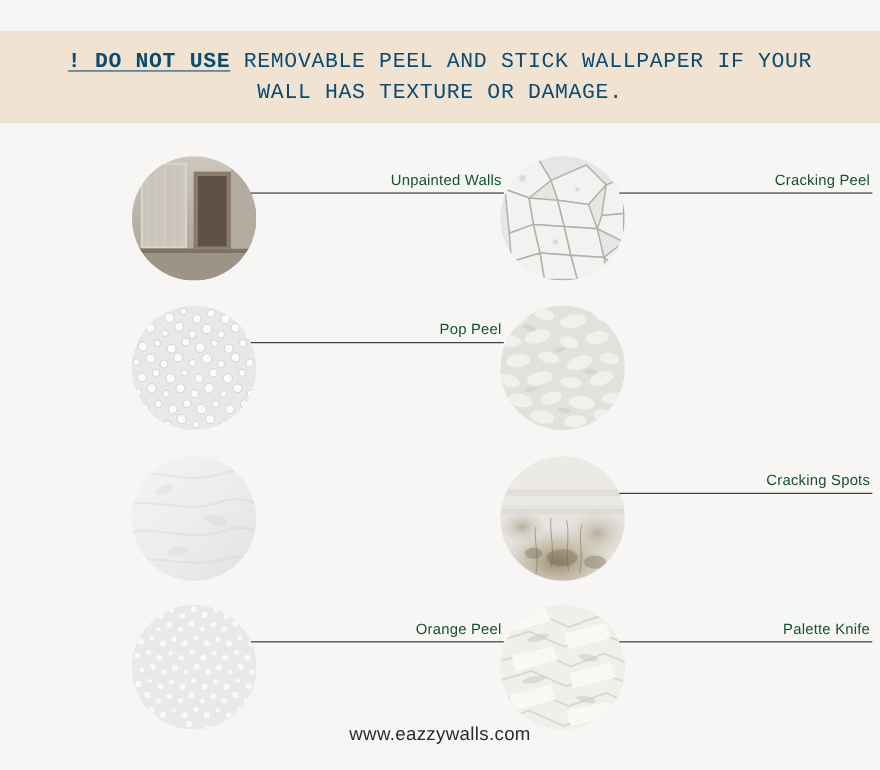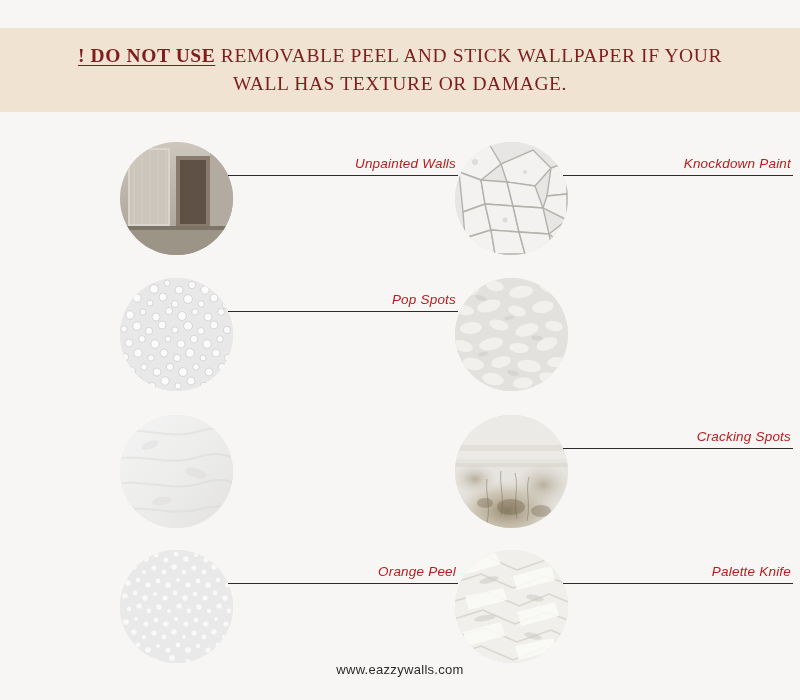--- a/index.html
+++ b/index.html
@@ -27,22 +27,22 @@
     align-items: center;
     justify-content: center;
     box-sizing: border-box;
     padding: 0 60px;
   }
   .banner-text {
     text-align: center;
     font-size: 19.5px;
     letter-spacing: 0.6px;
     line-height: 1.45;
-    color: #7f1d1d;
-    font-family: Liberation Serif, serif;
+    color: #0c4a6e;
+    font-family: Liberation Mono, monospace;
   }
   .banner-text .warn {
     font-weight: 700;
     text-decoration: underline;
     text-underline-offset: 3px;
   }
 
   
   .grid {
     position: absolute;
@@ -77,45 +77,44 @@
 
   .label-wrap {
     position: absolute;
     left: 108px;
     top: 14px;
     width: 230px;
   }
   .label-text {
     display: block;
     font-size: 13.5px;
-    color: #b91c1c;
+    color: #14532d;
     letter-spacing: 0.2px;
     text-align: right;
     padding-right: 2px;
     padding-bottom: 4px;
     white-space: nowrap;
-    font-style: italic;
   }
   .leader {
     display: block;
     height: 1px;
     background: #2b2b2b;
     width: 100%;
   }
 
   
   .footer {
     position: absolute;
     left: 0;
     bottom: 22px;
     width: 800px;
     text-align: center;
   }
   .footer-url {
-    font-size: 13px;
+    font-size: 17px;
     color: #2b2b2b;
     letter-spacing: 0.3px;
   }
 </style>
 </head>
 <body>
 
 <div class="banner">
   <div class="banner-text">
     <span class="warn">! DO NOT USE</span><span> REMOVABLE PEEL AND STICK WALLPAPER IF YOUR WALL HAS TEXTURE OR DAMAGE.</span>
@@ -177,21 +176,21 @@
           <path d="M64 90 L94 92 L98 112 L70 112 Z"></path>
         </g>
         <g opacity="0.25" fill="#9b9792">
           <circle cx="20" cy="20" r="3"></circle>
             <circle cx="70" cy="30" r="2"></circle>
             <circle cx="50" cy="78" r="2.5"></circle>
         </g>
       </svg>
     </div>
     <div class="label-wrap">
-      <span class="label-text">Knockdown Paint</span>
+      <span class="label-text">Cracking Peel</span>
       <span class="leader"></span>
     </div>
   </div>
 
   <div class="cell col-left row-1">
     <div class="swatch">
       <svg viewBox="0 0 113 113" xmlns="http://www.w3.org/2000/svg" aria-hidden="true">
         <rect width="113" height="113" fill="#e9e8e9"></rect>
         <g fill="#fbfbfc" stroke="#c5c3c6" stroke-width="0.6">
           <circle cx="8" cy="9" r="4"></circle>
@@ -260,21 +259,21 @@
           <circle cx="45" cy="103" r="4.2"></circle>
             <circle cx="58" cy="108" r="3.2"></circle>
             <circle cx="71" cy="103" r="4"></circle>
           <circle cx="84" cy="108" r="3.6"></circle>
             <circle cx="97" cy="103" r="4.2"></circle>
             <circle cx="110" cy="108" r="3"></circle>
         </g>
       </svg>
     </div>
     <div class="label-wrap">
-      <span class="label-text">Pop Spots</span>
+      <span class="label-text">Pop Peel</span>
       <span class="leader"></span>
     </div>
   </div>
 
   <div class="cell col-right row-1">
     <div class="swatch">
       <svg viewBox="0 0 113 113" xmlns="http://www.w3.org/2000/svg" aria-hidden="true">
         <rect width="113" height="113" fill="#e2e1de"></rect>
         <g fill="#f2f1ee" opacity="0.95">
           <ellipse cx="14" cy="12" rx="11" ry="6" transform="rotate(-18 14 12)"></ellipse>

